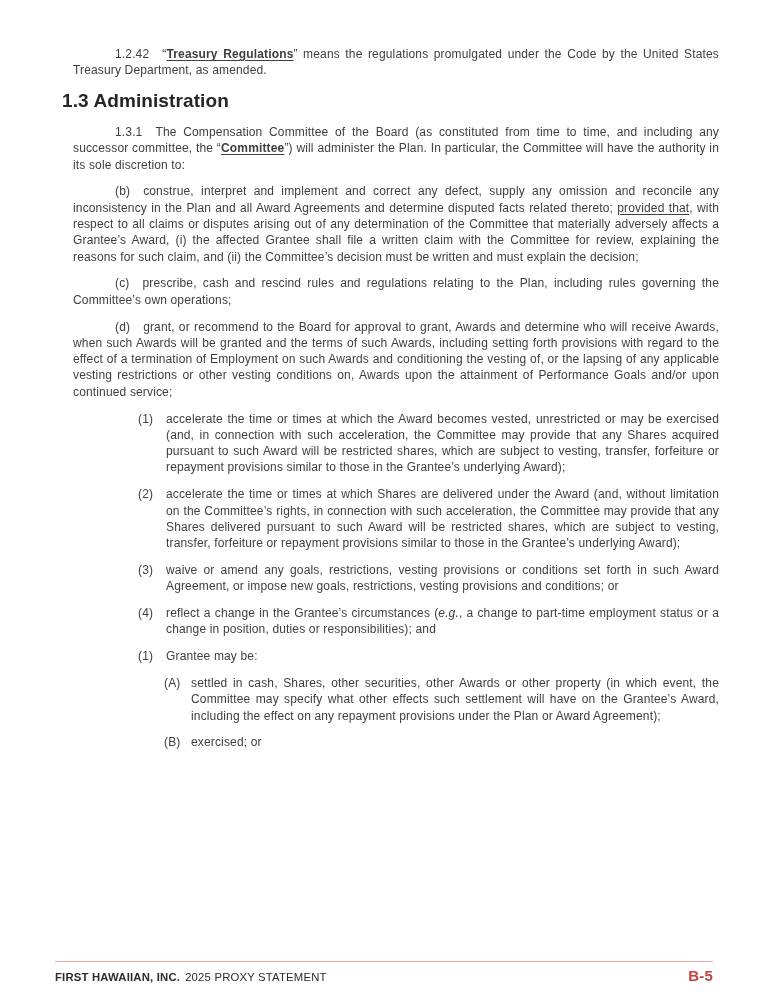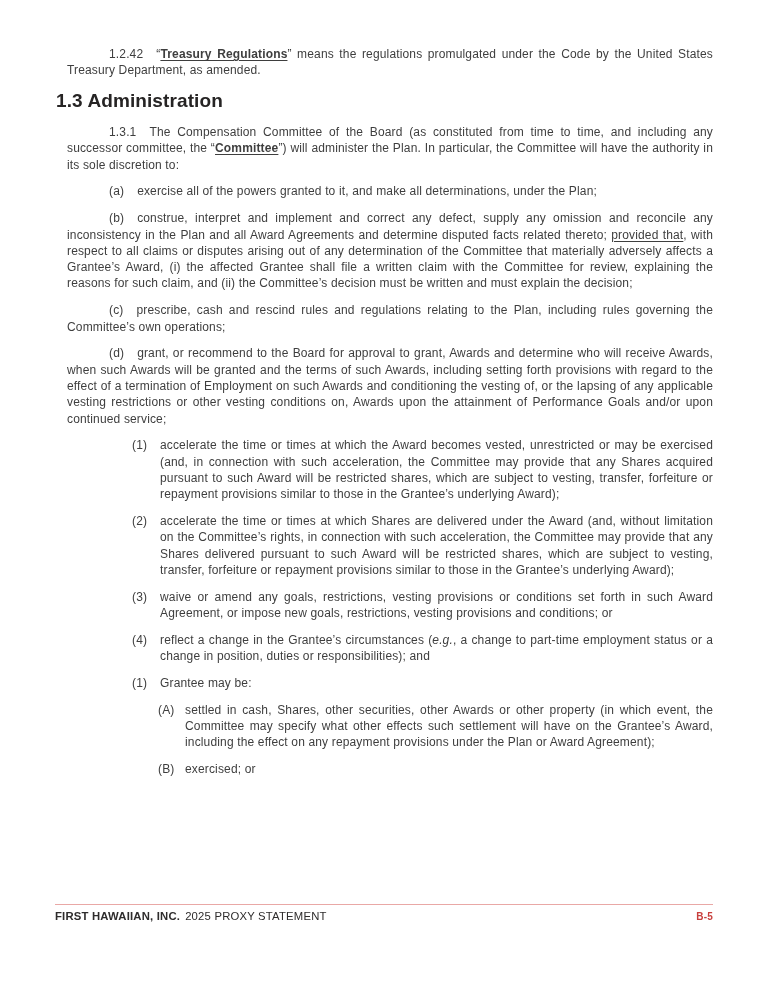--- a/index.html
+++ b/index.html
@@ -14,21 +14,21 @@
   .page{
     position:relative;
     width:768px;height:1000px;
     background:#ffffff;
     overflow:hidden;
     font-family:"Liberation Sans","DejaVu Sans",sans-serif;
     color:var(--text);
   }
   .docbody{
     position:absolute;
-    top:46px;left:67px;width:646px;
+    top:46px;left:73px;width:646px;
     font-size:12px;
     line-height:16.3px;
     letter-spacing:0.15px;
   }
   .para{
     margin:0 0 10.5px 0;
     text-indent:42px;
     text-align:justify;
   }
   .li1,.li2{
@@ -48,47 +48,46 @@
     margin:6px 0 12px -11px;
     letter-spacing:0.1px;
   }
   .s-n{}
   .s-u{text-decoration:underline;text-underline-offset:2px;}
   .s-bu{font-weight:700;text-decoration:underline;text-underline-offset:2px;}
   .s-i{font-style:italic;}
   .s-m{margin-right:13px;}
   .footer{
     position:absolute;
-    left:55px;width:658px;top:904px;
+    left:55px;width:658px;top:961px;
   }
   .footer-rule{
     border-top:1.5px solid var(--footer-rule);
     height:0;
   }
   .footer-row{
     display:flex;
     justify-content:space-between;
     align-items:baseline;
     padding-top:5px;
     font-size:11.3px;
     color:var(--footer-text);
     letter-spacing:0.2px;
   }
   .footer-company{font-weight:700;margin-right:5px;}
-  .footer-page{font-weight:700;color:var(--accent-red);font-size:10px;}
+  .footer-page{font-weight:700;color:var(--accent-red);font-size:15px;}
 </style>
 </head>
 <body>
 
 <div class="page">
   <div class="docbody">
       <div class="para"><span class="s-m">1.2.42</span><span class="s-n">“</span><span class="s-bu">Treasury Regulations</span><span class="s-n">” means the regulations promulgated under the Code by the United States Treasury Department, as amended.</span></div>
       <h2 class="h2">1.3 Administration</h2>
       <div class="para"><span class="s-m">1.3.1</span><span class="s-n">The Compensation Committee of the Board (as constituted from time to time, and including any successor committee, the “</span><span class="s-bu">Committee</span><span class="s-n">”) will administer the Plan. In particular, the Committee will have the authority in its sole discretion to:</span></div>
-      <div class="para"><span class="s-m">(a)</span><span class="s-n">exercise all of the powers granted to it, and make all determinations, under the Plan;</span></div>
       <div class="para"><span class="s-m">(b)</span><span class="s-n">construe, interpret and implement and correct any defect, supply any omission and reconcile any inconsistency in the Plan and all Award Agreements and determine disputed facts related thereto; </span><span class="s-u">provided that</span><span class="s-n">, with respect to all claims or disputes arising out of any determination of the Committee that materially adversely affects a Grantee’s Award, (i) the affected Grantee shall file a written claim with the Committee for review, explaining the reasons for such claim, and (ii) the Committee’s decision must be written and must explain the decision;</span></div>
       <div class="para"><span class="s-m">(c)</span><span class="s-n">prescribe, cash and rescind rules and regulations relating to the Plan, including rules governing the Committee’s own operations;</span></div>
       <div class="para"><span class="s-m">(d)</span><span class="s-n">grant, or recommend to the Board for approval to grant, Awards and determine who will receive Awards, when such Awards will be granted and the terms of such Awards, including setting forth provisions with regard to the effect of a termination of Employment on such Awards and conditioning the vesting of, or the lapsing of any applicable vesting restrictions or other vesting conditions on, Awards upon the attainment of Performance Goals and/or upon continued service;</span></div>
       <div class="li1"><span class="pm">(1)</span><span class="s-n">accelerate the time or times at which the Award becomes vested, unrestricted or may be exercised (and, in connection with such acceleration, the Committee may provide that any Shares acquired pursuant to such Award will be restricted shares, which are subject to vesting, transfer, forfeiture or repayment provisions similar to those in the Grantee’s underlying Award);</span></div>
       <div class="li1"><span class="pm">(2)</span><span class="s-n">accelerate the time or times at which Shares are delivered under the Award (and, without limitation on the Committee’s rights, in connection with such acceleration, the Committee may provide that any Shares delivered pursuant to such Award will be restricted shares, which are subject to vesting, transfer, forfeiture or repayment provisions similar to those in the Grantee’s underlying Award);</span></div>
       <div class="li1"><span class="pm">(3)</span><span class="s-n">waive or amend any goals, restrictions, vesting provisions or conditions set forth in such Award Agreement, or impose new goals, restrictions, vesting provisions and conditions; or</span></div>
       <div class="li1"><span class="pm">(4)</span><span class="s-n">reflect a change in the Grantee’s circumstances (</span><span class="s-i">e.g.</span><span class="s-n">, a change to part-time employment status or a change in position, duties or responsibilities); and</span></div>
       <div class="li1"><span class="pm">(1)</span><span class="s-n">Grantee may be:</span></div>
       <div class="li2"><span class="pm">(A)</span><span class="s-n">settled in cash, Shares, other securities, other Awards or other property (in which event, the Committee may specify what other effects such settlement will have on the Grantee’s Award, including the effect on any repayment provisions under the Plan or Award Agreement);</span></div>
       <div class="li2"><span class="pm">(B)</span><span class="s-n">exercised; or</span></div>

